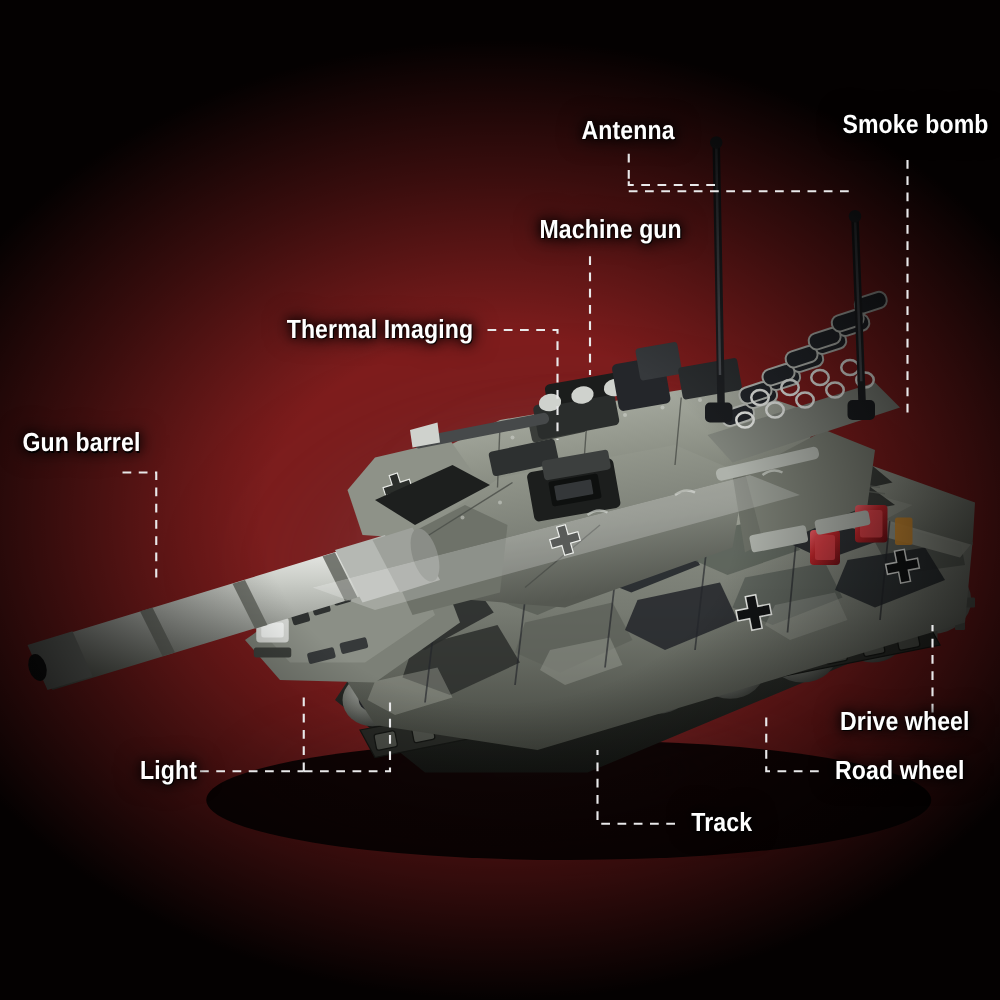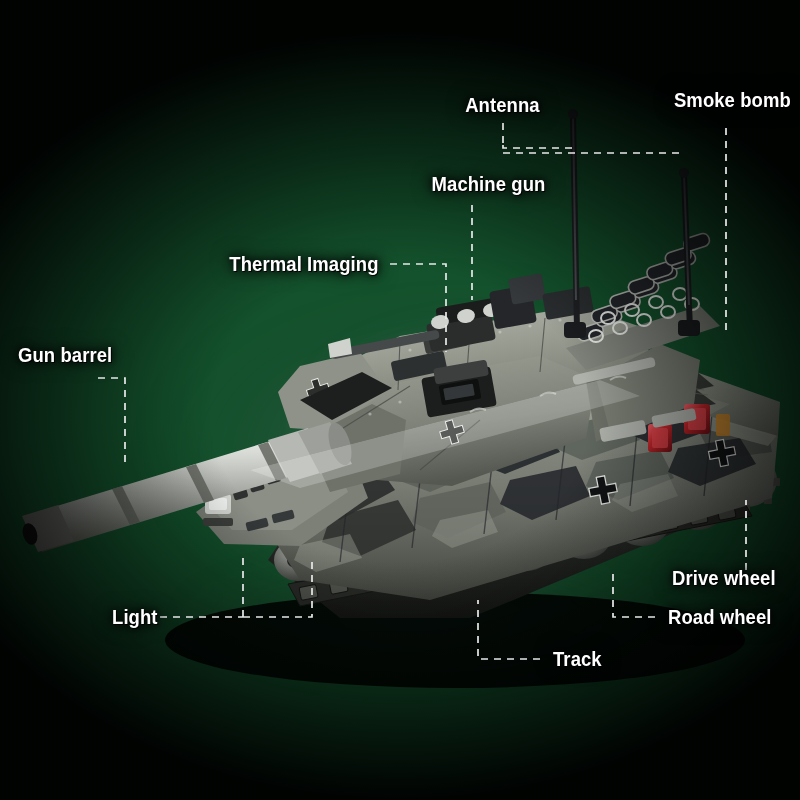--- a/index.html
+++ b/index.html
@@ -1,19 +1,19 @@
 <!DOCTYPE html>
 <html><head>
 <meta charset="utf-8">
 <style>
   html,body{margin:0;padding:0;background:#000;}
   #stage{
     position:relative;
     width:800px;height:800px;
-    background:#14532d;
+    background:#7f1d1d;
     overflow:hidden;
     font-family:"Liberation Sans","DejaVu Sans",sans-serif;
   }
   
   .glow{position:absolute;pointer-events:none;}
   #glow-main{
     left:90px;top:250px;width:700px;height:420px;
     background:radial-gradient(ellipse 52% 50% at 52% 48%,
        rgba(205,208,212,0.34) 0%,
        rgba(150,155,162,0.20) 28%,

